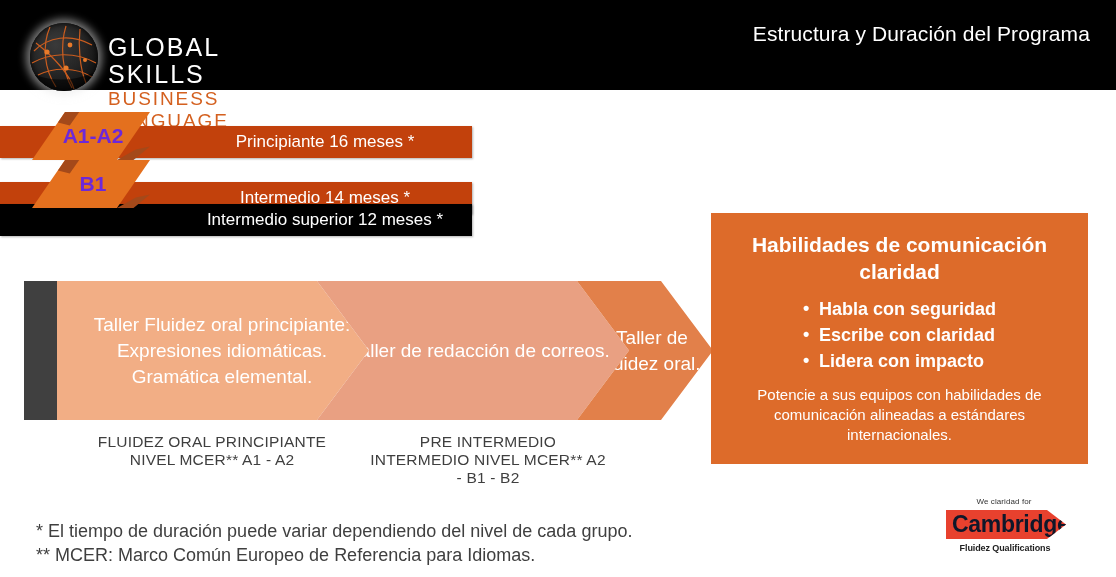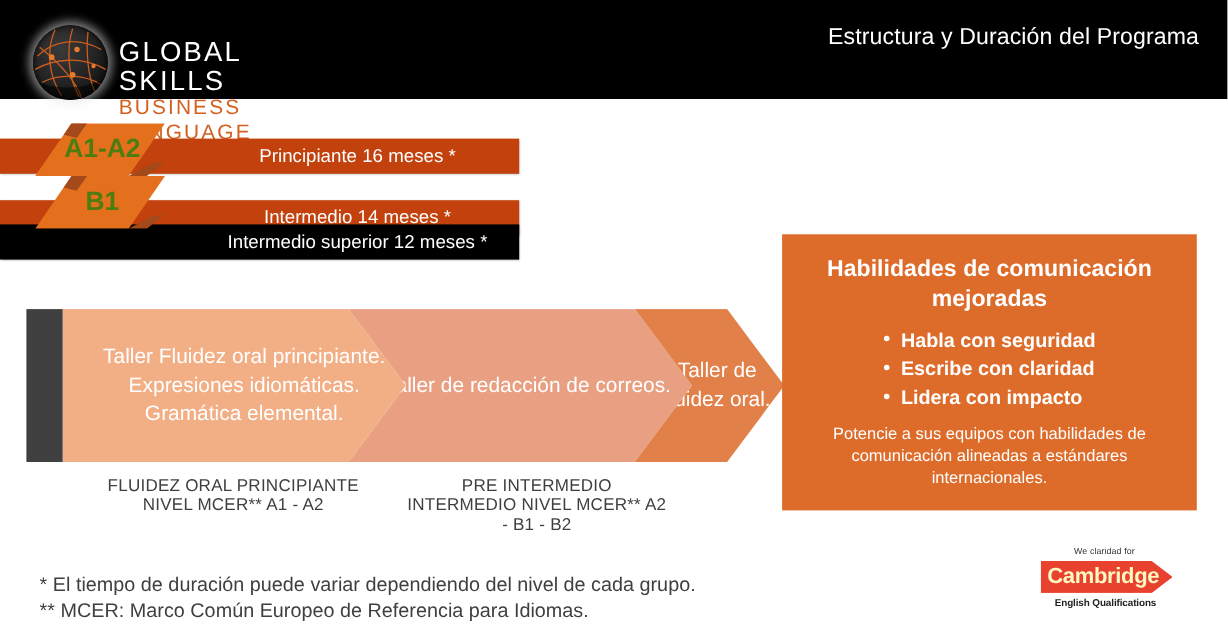--- a/index.html
+++ b/index.html
@@ -48,21 +48,21 @@
   }
   .bar-1{ top:16px;  background:#c2410c; }
   .bar-2{ top:72px;  background:#c2410c; }
   .bar-3{ top:94px; background:#000000;padding-left:28px; }
   .bar-text{
     position:absolute; left:185px; width:280px; text-align:center;
     color:#ffffff; font-size:17px; line-height:32px; white-space:nowrap;
   }
   .tag{
     position:absolute; width:118px; height:48px;
-    color:#4d7c0f; font-size:24px; font-weight:bold;
+    color:#6d28d9; font-size:21px; font-weight:bold;
     display:flex; align-items:center; justify-content:center;text-align:center;
   }
   .tag .shape{
     position:absolute; left:0; top:0; width:118px; height:48px;
     background:#E4701E;
     clip-path:polygon(28% 0%, 100% 0%, 72% 100%, 0% 100%);
   }
   .tag .shade{
     position:absolute; left:0; top:0; width:118px; height:48px;
     clip-path:polygon(28% 0%, 40% 0%, 32% 28%, 22% 22%);
@@ -148,21 +148,21 @@
     font-size:8px; color:#333333; text-align:center; line-height:10px;
     letter-spacing:0.1px; width:108px; margin-left:4px;
   }
   .cam-bar{
     position:relative; width:120px; height:29px; margin-top:3px;
     background:#E8412E;
     clip-path:polygon(0 0, calc(100% - 19px) 0, 100% 50%, calc(100% - 19px) 100%, 0 100%);
     display:flex; align-items:center;
   }
   .cam-bar span{
-    color:#fef9c3; font-size:20px; font-weight:bold; padding-left:6px;
+    color:#0f172a; font-size:23px; font-weight:bold; padding-left:6px;
     letter-spacing:-0.3px;
   }
   .cam-bottom{
     font-size:9px; font-weight:bold; color:#222222; margin-top:4px;
     letter-spacing:-0.1px; width:118px; text-align:center;
   }
 </style>
 </head>
 <body>
 
@@ -235,33 +235,33 @@
   </div>
   <div class="arrow arrow-3">
     <div class="arrow-txt">Taller de fluidez oral.</div>
   </div>
 </div>
 
 <div class="caption caption-1">FLUIDEZ ORAL PRINCIPIANTE NIVEL MCER** A1 - A2</div>
 <div class="caption caption-2">PRE INTERMEDIO INTERMEDIO NIVEL MCER** A2 - B1 - B2</div>
 
 <div class="panel">
-  <div class="panel-title">Habilidades de comunicación mejoradas</div>
+  <div class="panel-title">Habilidades de comunicación claridad</div>
   <div class="panel-list">
     <div class="panel-list-item">Habla con seguridad</div>
     <div class="panel-list-item">Escribe con claridad</div>
     <div class="panel-list-item">Lidera con impacto</div>
   </div>
   <div class="panel-note">Potencie a sus equipos con habilidades de comunicación alineadas a estándares internacionales.</div>
 </div>
 
 <div class="footnotes">
   <div>* El tiempo de duración puede variar dependiendo del nivel de cada grupo.</div>
   <div>** MCER: Marco Común Europeo de Referencia para Idiomas.</div>
 </div>
 
 <div class="cambridge">
   <div class="cam-top">We claridad for</div>
   <div class="cam-bar">
     <span>Cambridge</span>
   </div>
-  <div class="cam-bottom">English Qualifications</div>
+  <div class="cam-bottom">Fluidez Qualifications</div>
 </div>
 
 </body></html>

